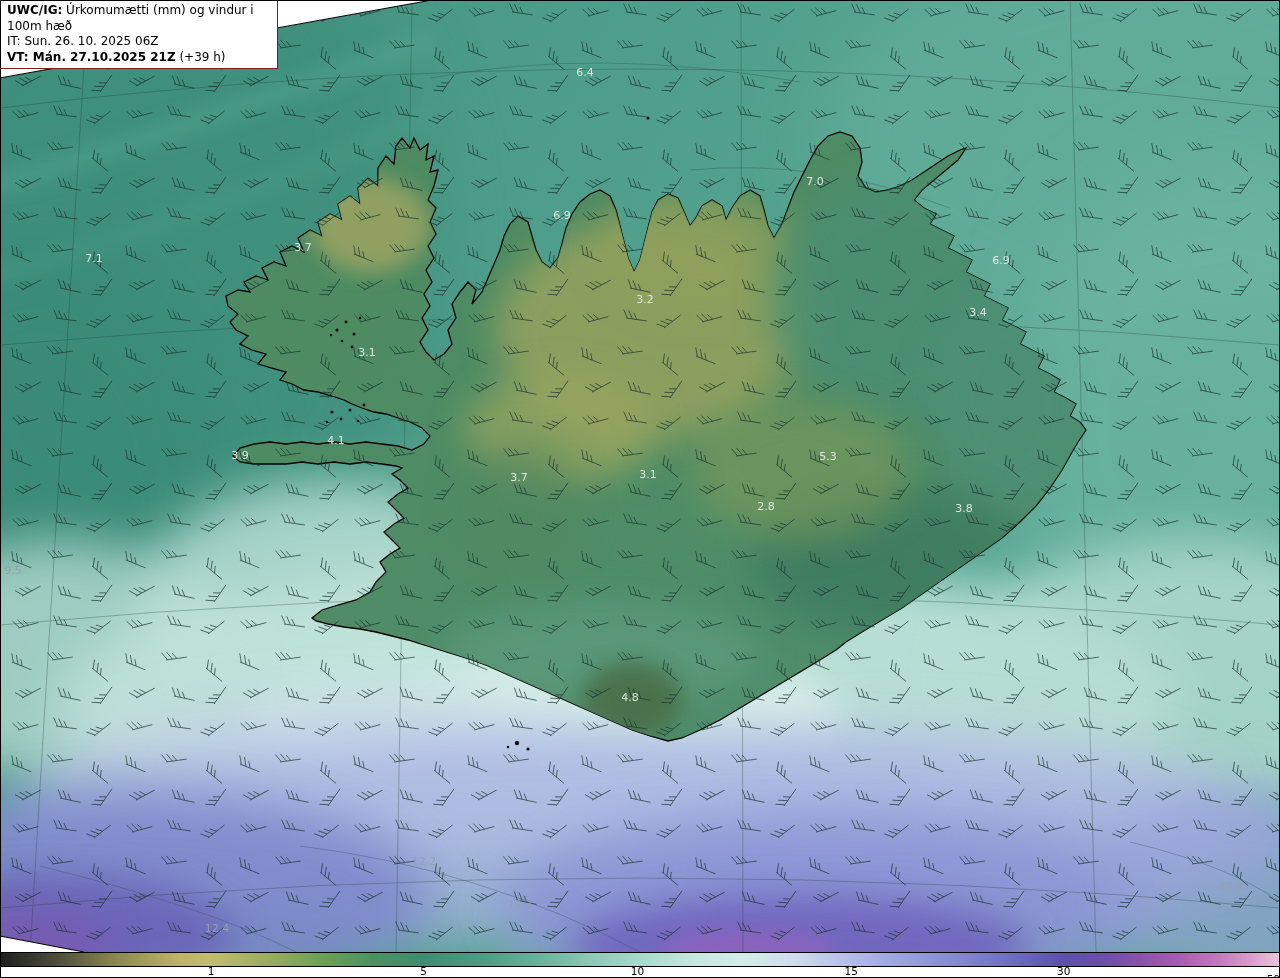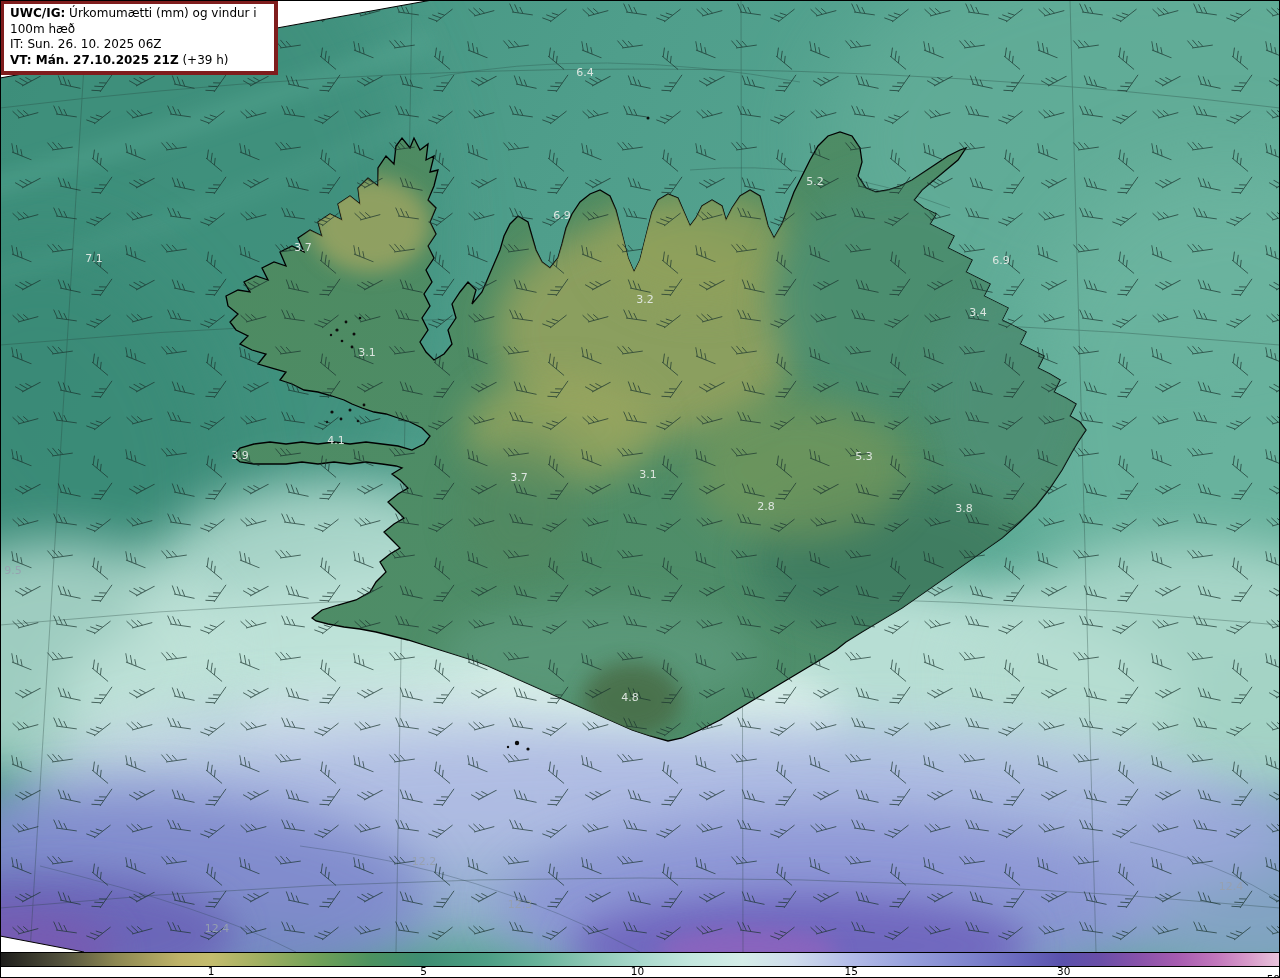--- a/index.html
+++ b/index.html
@@ -5,21 +5,21 @@
   html,body{margin:0;padding:0;background:#777;}
   .stage{position:relative;width:1280px;height:978px;overflow:hidden;background:#fff;
          font-family:"DejaVu Sans",sans-serif;}
   .frame{position:absolute;inset:0;border:1px solid #000;pointer-events:none;z-index:60;}
   .map-wrap{position:absolute;left:0;top:0;width:1280px;height:952px;}
   .labels{position:absolute;left:0;top:0;width:1024px;height:952px;z-index:12;pointer-events:none;}
   .contour-label{position:absolute;transform:translate(-50%,-50%);font-size:11px;white-space:nowrap;}
   .tone-light{color:rgba(228,234,230,0.95);}
   .tone-dark{color:rgba(150,160,175,0.95);}
   .legend{position:absolute;left:0;top:0;width:278px;box-sizing:border-box;background:#fff;
-          border:4px solid #7f1d1d;padding:2px 6px 3px;font-size:12px;line-height:15.5px;z-index:30;color:#000;}
+          border:1px solid #7f1d1d;padding:2px 6px 3px;font-size:12px;line-height:15.5px;z-index:30;color:#000;}
   .legend .b{font-weight:bold;}
   .colorbar{position:absolute;left:0;top:952px;width:1280px;height:26px;background:#fff;z-index:30;}
   .cb-bar{height:15px;border-top:1px solid #000;border-bottom:1px solid #000;box-sizing:border-box;}
   .cb-ticks{position:relative;height:11px;background:#fff;}
   .cb-tick{position:absolute;top:-2px;transform:translateX(-50%);font-size:10.5px;color:#000;}
   .cb-tick:last-child{transform:translateX(-100%);}
 </style>
 </head>
 <body>
 
@@ -159,30 +159,30 @@
         <line x1="432" y1="0" x2="0" y2="78" stroke="#000" stroke-width="1"></line>
         <polygon points="0,936 84,952 0,952" fill="#ffffff"></polygon>
         <line x1="0" y1="936" x2="84" y2="952" stroke="#000" stroke-width="1"></line>
       </g>
     </svg>
   </div>
 
   <div class="labels">
       <div class="contour-label tone-light" style="left: 585px; top: 72px;">6.4</div>
       <div class="contour-label tone-light" style="left: 94px; top: 258px;">7.1</div>
-      <div class="contour-label tone-light" style="left: 815px; top: 181px;">5.2</div>
+      <div class="contour-label tone-light" style="left: 815px; top: 181px;">7.0</div>
       <div class="contour-label tone-light" style="left: 562px; top: 215px;">6.9</div>
       <div class="contour-label tone-light" style="left: 1001px; top: 260px;">6.9</div>
       <div class="contour-label tone-light" style="left: 303px; top: 247px;">3.7</div>
       <div class="contour-label tone-light" style="left: 645px; top: 299px;">3.2</div>
       <div class="contour-label tone-light" style="left: 978px; top: 312px;">3.4</div>
       <div class="contour-label tone-light" style="left: 367px; top: 352px;">3.1</div>
       <div class="contour-label tone-light" style="left: 336px; top: 440px;">4.1</div>
       <div class="contour-label tone-light" style="left: 240px; top: 455px;">3.9</div>
-      <div class="contour-label tone-light" style="left: 828px; top: 456px; margin-left: 36px;">5.3</div>
+      <div class="contour-label tone-light" style="left: 828px; top: 456px;">5.3</div>
       <div class="contour-label tone-light" style="left: 519px; top: 477px;">3.7</div>
       <div class="contour-label tone-light" style="left: 648px; top: 474px;">3.1</div>
       <div class="contour-label tone-light" style="left: 766px; top: 506px;">2.8</div>
       <div class="contour-label tone-light" style="left: 964px; top: 508px;">3.8</div>
       <div class="contour-label tone-dark" style="left: 13px; top: 570px;">9.5</div>
       <div class="contour-label tone-light" style="left: 630px; top: 697px;">4.8</div>
       <div class="contour-label tone-dark" style="left: 424px; top: 861px;">12.2</div>
       <div class="contour-label tone-dark" style="left: 520px; top: 904px;">12.3</div>
       <div class="contour-label tone-dark" style="left: 217px; top: 928px;">12.4</div>
       <div class="contour-label tone-dark" style="left: 1231px; top: 886px;">12.4</div>

